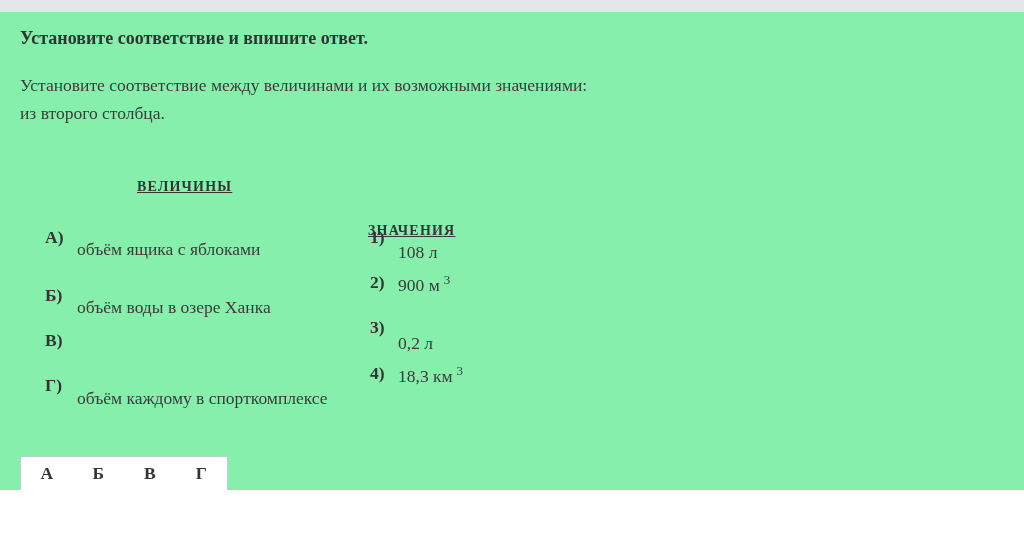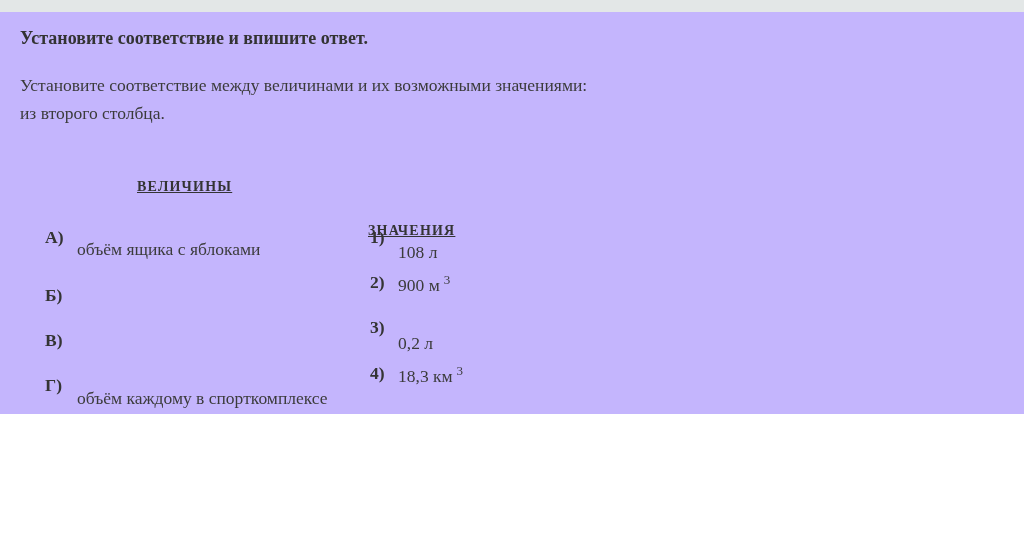--- a/index.html
+++ b/index.html
@@ -1,20 +1,20 @@
 <!DOCTYPE html>
 <html><head>
 <meta charset="utf-8">
 <style>
   html, body { margin: 0; padding: 0; background: #ffffff; }
   .canvas {
     position: relative;
     width: 1024px;
-    height: 414px;
-    background: #c4b5fd;
+    height: 490px;
+    background: #86efac;
     overflow: hidden;
     font-family: "Liberation Serif", "DejaVu Serif", serif;
     color: #3b3b3b;
   }
   .topbar {
     position: absolute; left: 0; top: 0;
     width: 1024px; height: 12px;
     background: #e3e7e7;
   }
   .title {
@@ -141,20 +141,21 @@
     <div>из второго столбца.</div>
   </div>
 
   <div class="col-header ch-left">ВЕЛИЧИНЫ</div>
   <div class="col-header ch-right">ЗНАЧЕНИЯ</div>
 
   <span class="item-label ql-a">А)</span>
   <span class="item-text qt-a">объём ящика с яблоками</span>
 
   <span class="item-label ql-b">Б)</span>
+  <span class="item-text qt-b">объём воды в озере Ханка</span>
 
   <span class="item-label ql-v">В)</span>
 
   <span class="item-label ql-g">Г)</span>
   <span class="item-text qt-g">объём каждому в спорткомплексе</span>
 
   <span class="item-label vl-1">1)</span>
   <span class="item-text vt-1"><span>108 л</span><sup></sup></span>
 
   <span class="item-label vl-2">2)</span>

